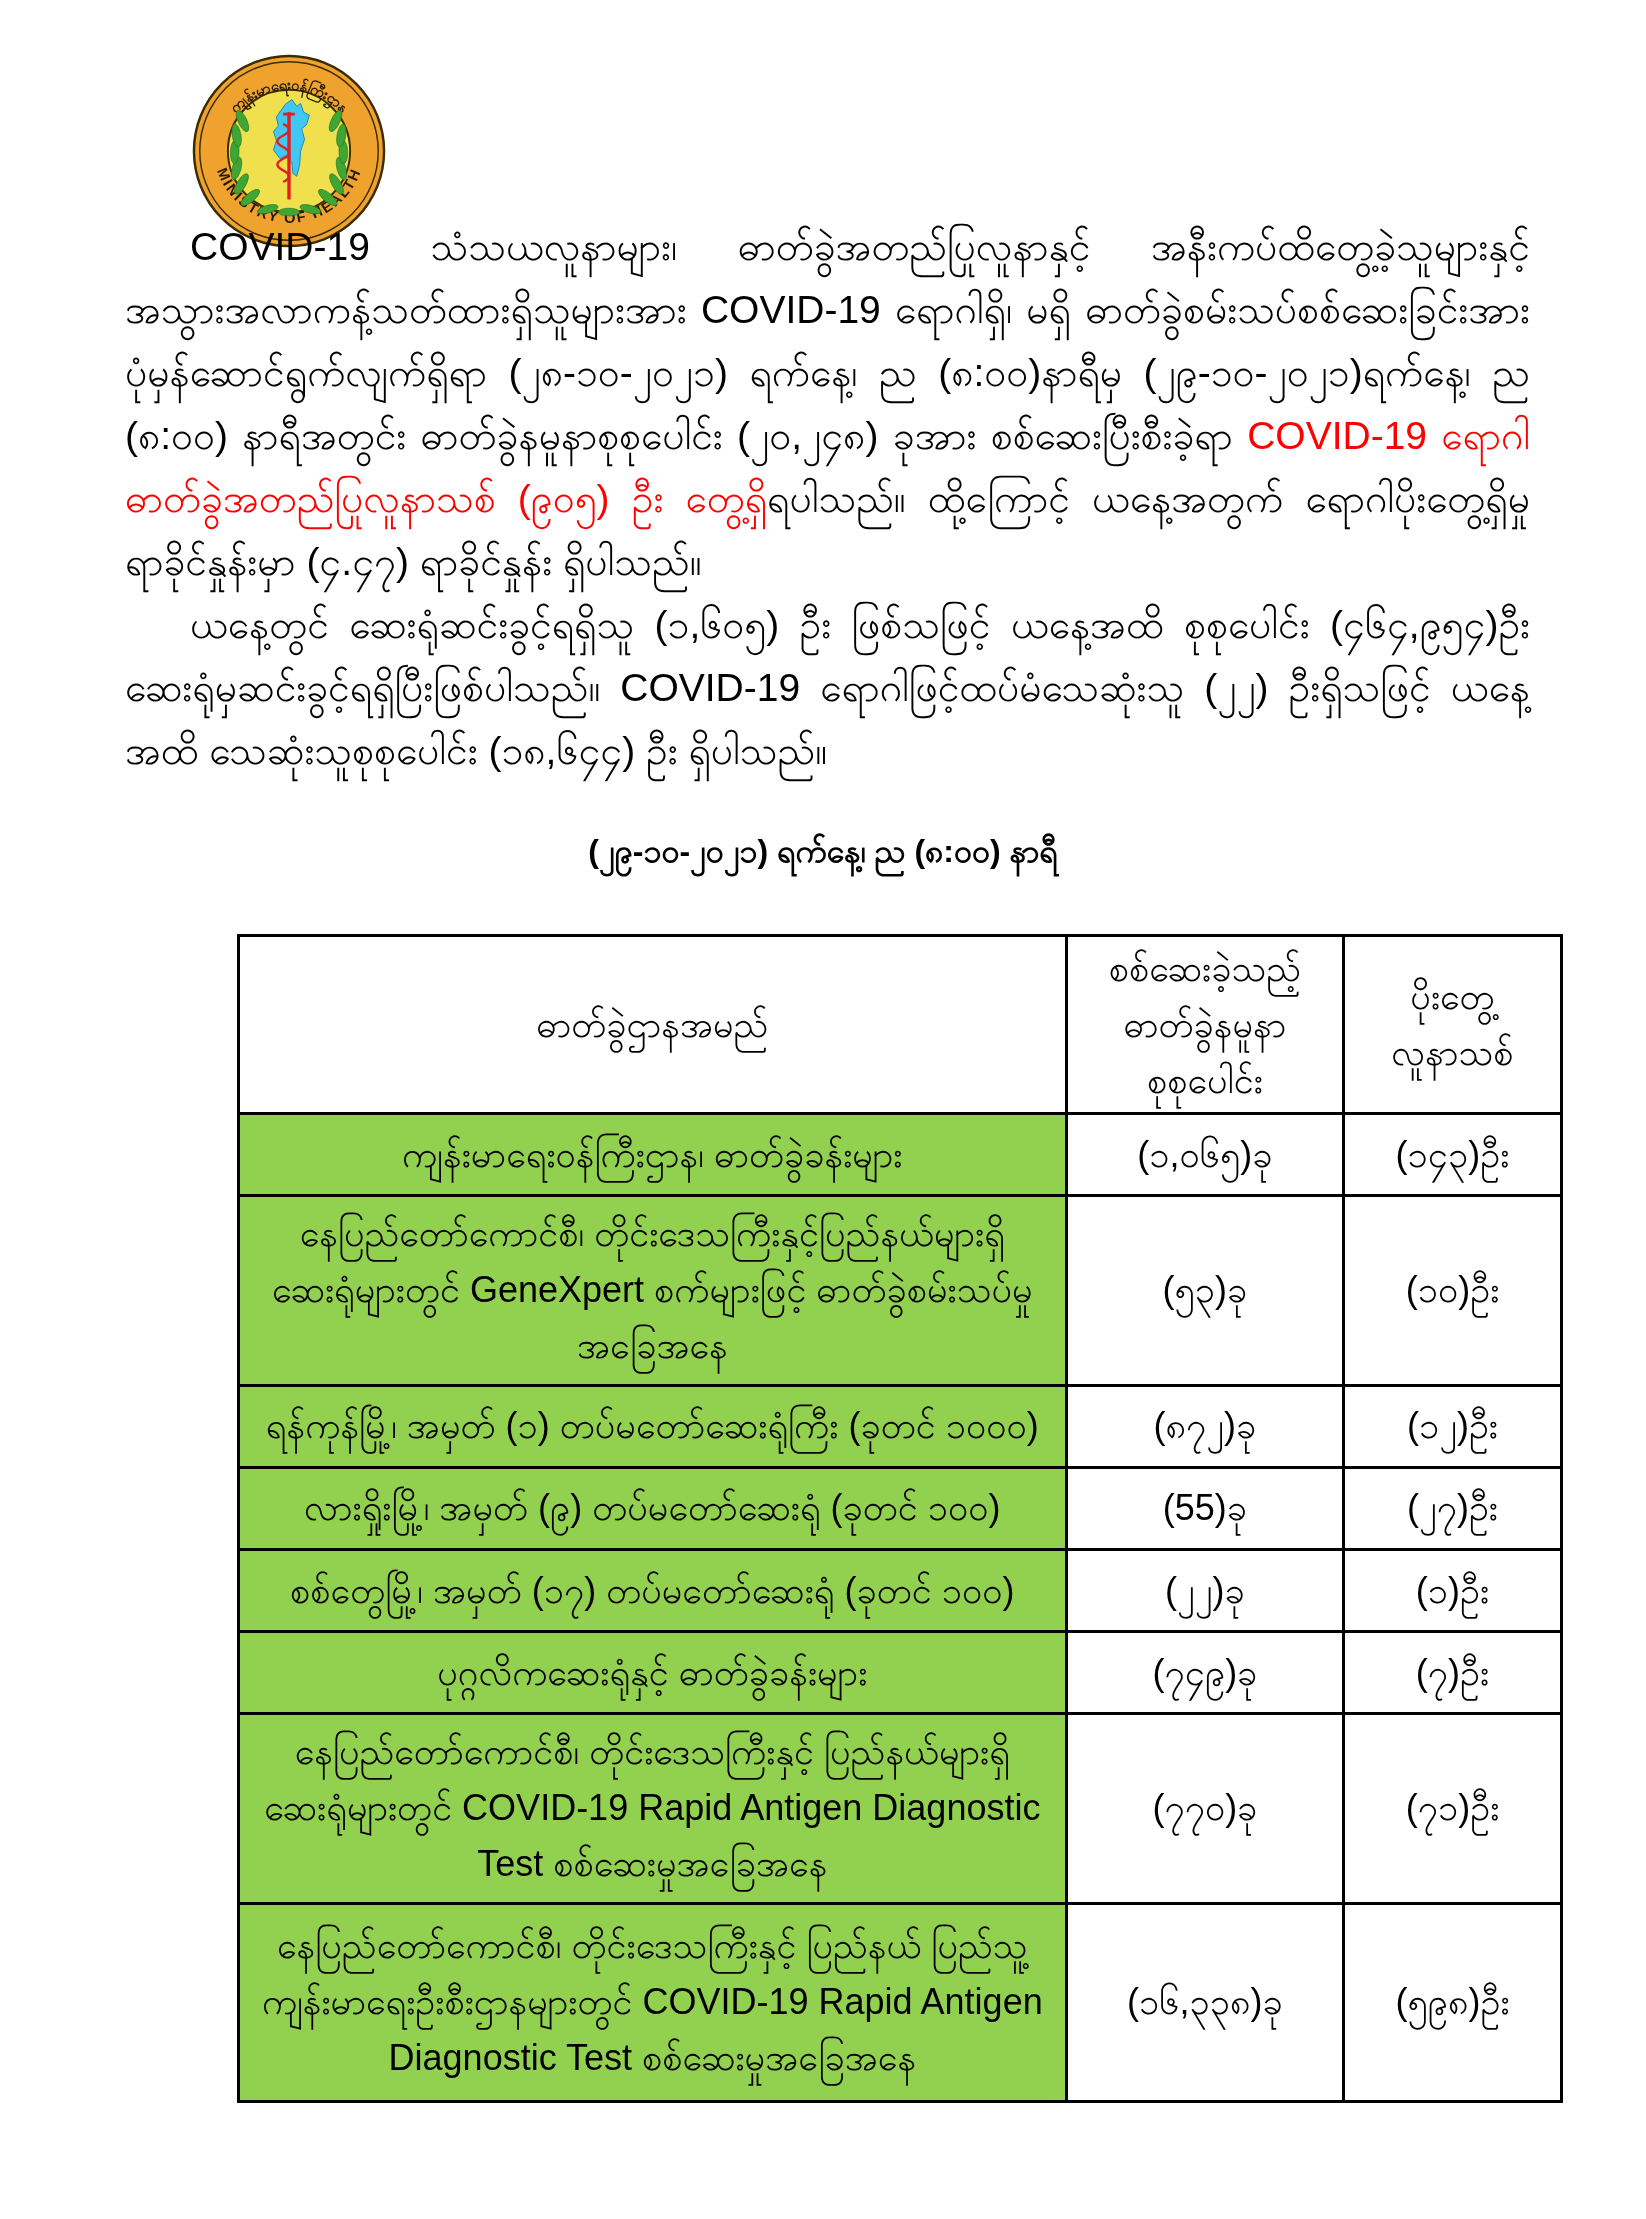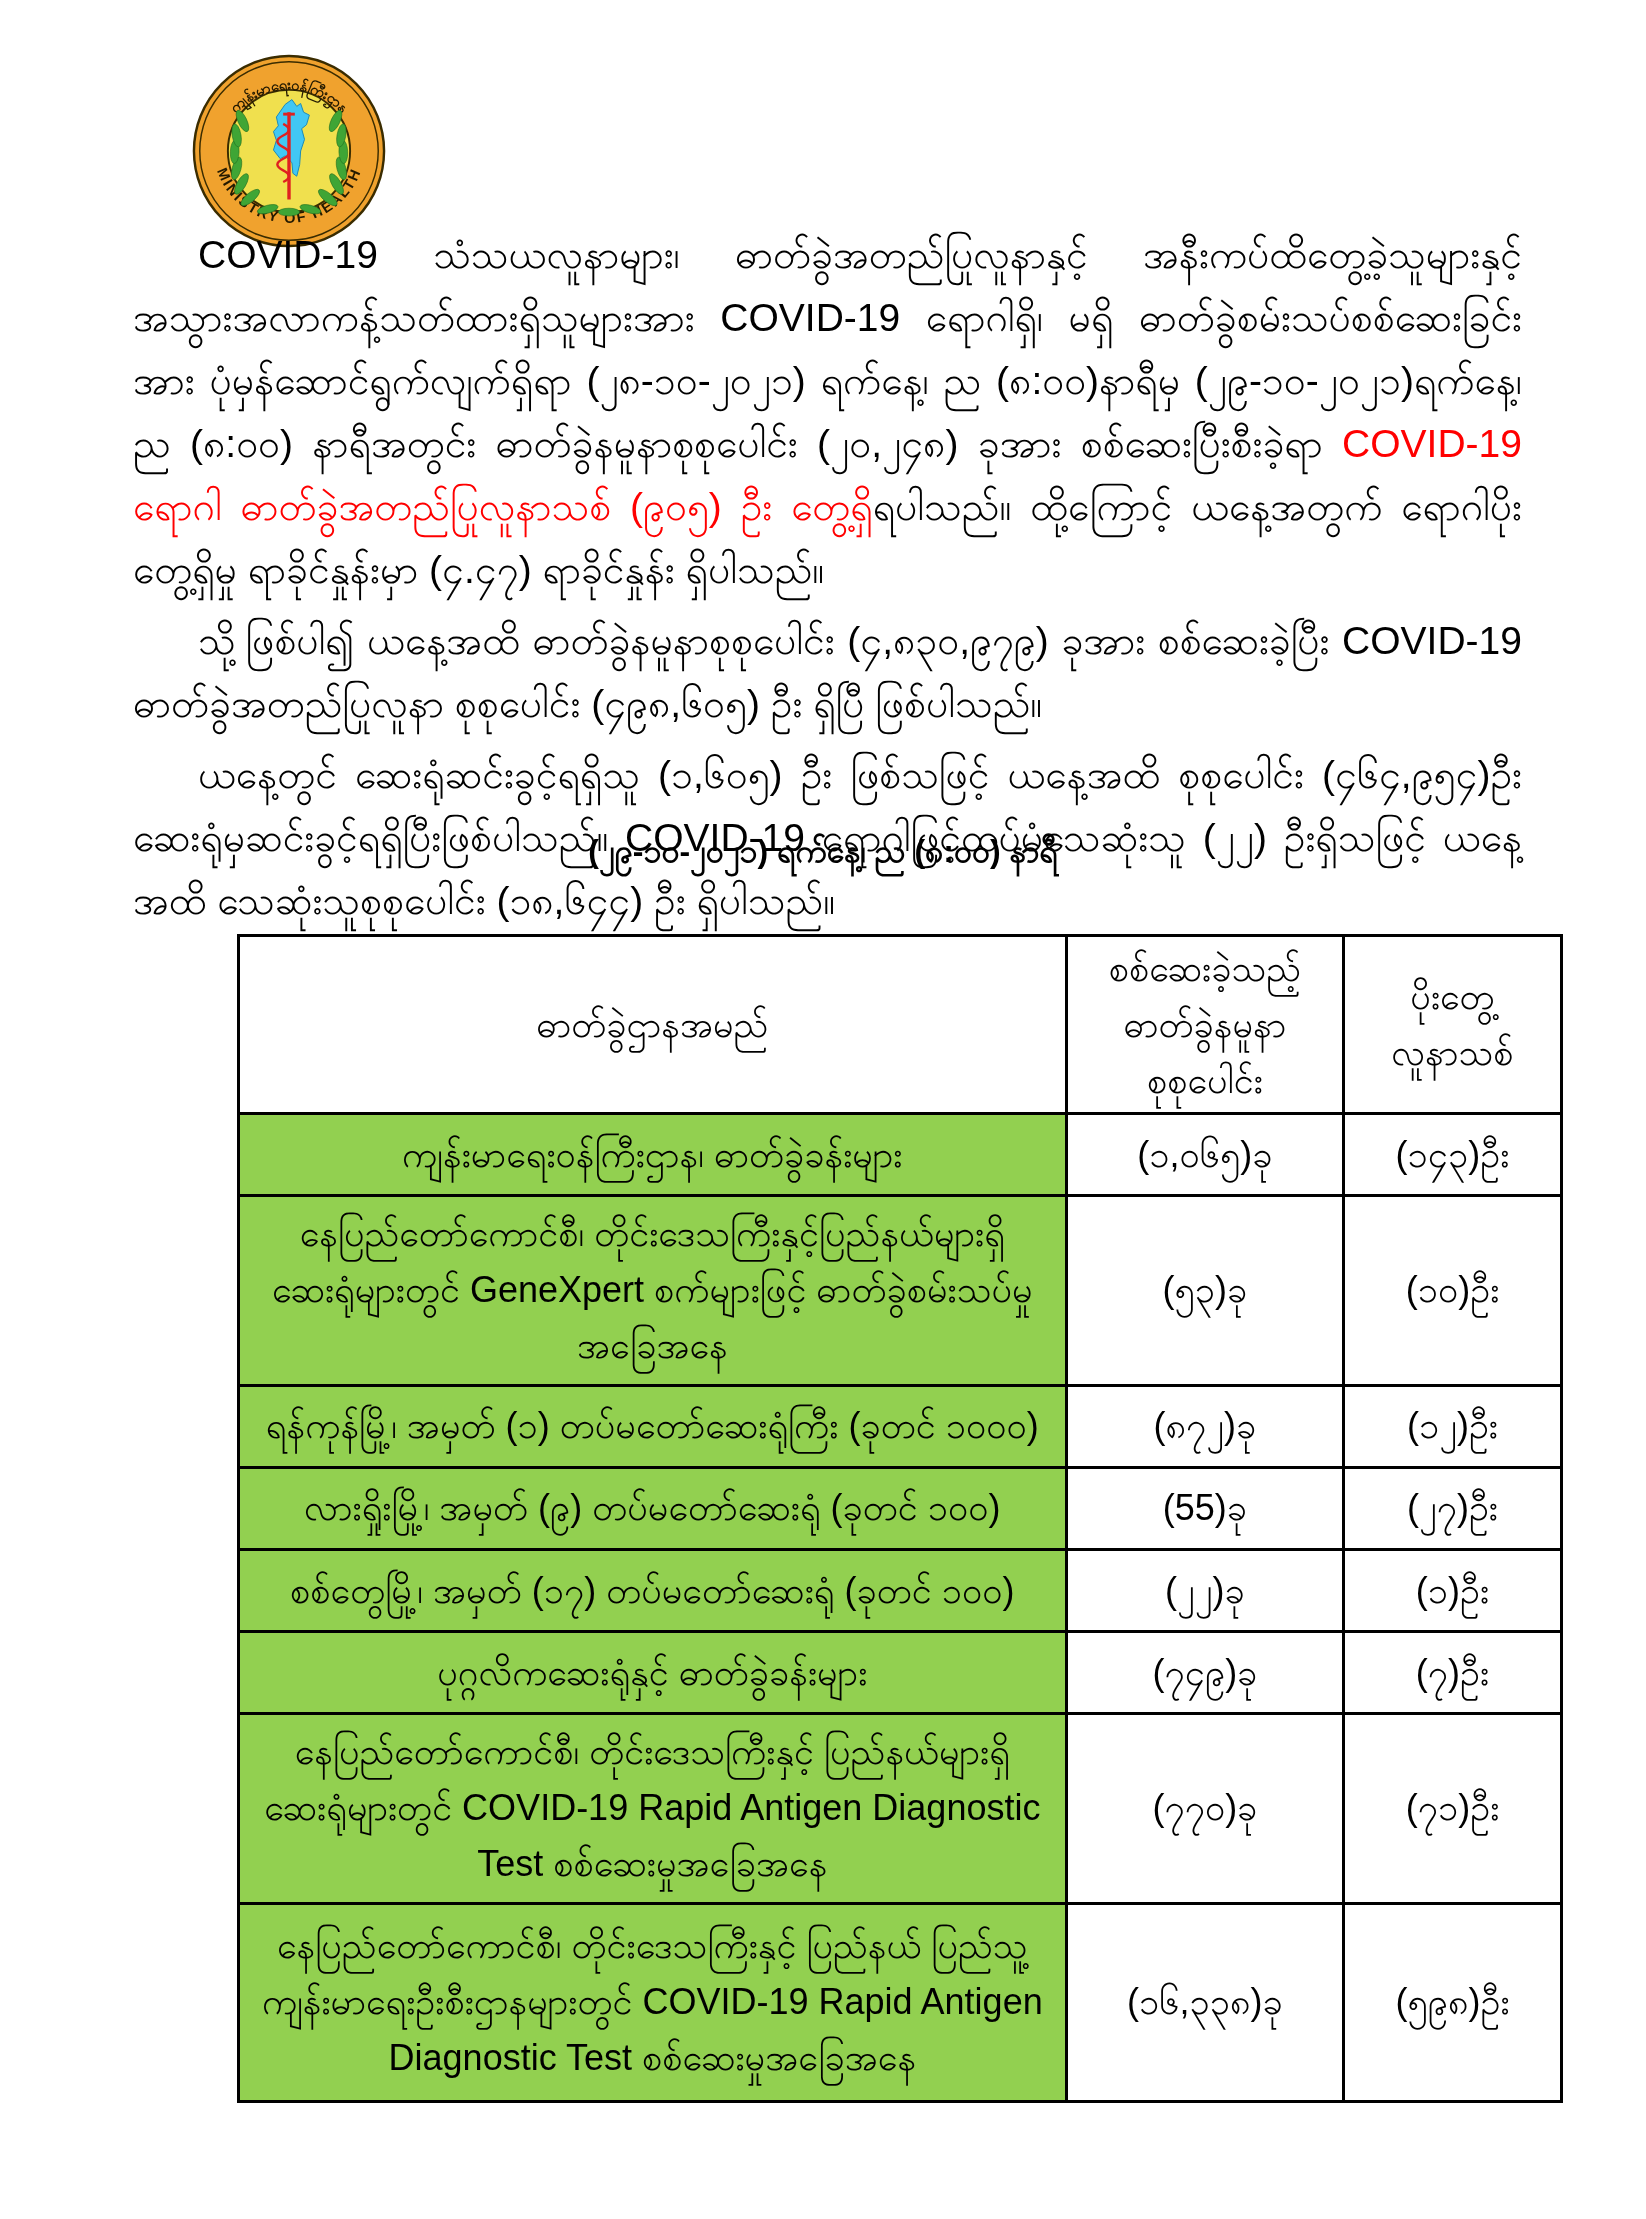--- a/index.html
+++ b/index.html
@@ -26,21 +26,21 @@
     font-weight:bold;
     font-size:41px;
     line-height:81px;
   }
   
   .body-block{
     position:absolute;
     left:125px; right:116px; top:215px;
   }
   .para{
-    margin:8px;
+    margin:0;
     font-size:39px;
     line-height:63px;
     text-align:justify;
     text-indent:65px;
   }
   .red{color:#FF0000;}
   
   .table-title{
     position:absolute;
     left:0; right:0; top:830px;
@@ -123,21 +123,20 @@
         <line x1="100" y1="60" x2="100" y2="150" stroke-width="3.5"></line>
         <line x1="94" y1="62" x2="106" y2="62" stroke-width="3"></line>
         <path d="M 94,72 q 12,6 0,12 q -12,6 0,12 q 12,6 0,12 q -12,6 0,12 q 12,6 0,12" stroke-width="2.5"></path>
       </g>
     </svg>
   </div>
 
 
   <div class="body-block">
       <p class="para"><span>COVID-19 သံသယလူနာများ၊ ဓာတ်ခွဲအတည်ပြုလူနာနှင့် အနီးကပ်ထိတွေ့ခဲ့သူများနှင့် အသွားအလာကန့်သတ်ထားရှိသူများအား COVID-19 ရောဂါရှိ၊ မရှိ ဓာတ်ခွဲစမ်းသပ်စစ်ဆေးခြင်းအား ပုံမှန်ဆောင်ရွက်လျက်ရှိရာ (၂၈-၁၀-၂၀၂၁) ရက်နေ့၊ ည (၈:၀၀)နာရီမှ (၂၉-၁၀-၂၀၂၁)ရက်နေ့၊ ည (၈:၀၀) နာရီအတွင်း ဓာတ်ခွဲနမူနာစုစုပေါင်း (၂၀,၂၄၈) ခုအား စစ်ဆေးပြီးစီးခဲ့ရာ </span><span class="red">COVID-19 ရောဂါ ဓာတ်ခွဲအတည်ပြုလူနာသစ် (၉၀၅) ဦး တွေ့ရှိ</span><span>ရပါသည်။ ထို့ကြောင့် ယနေ့အတွက် ရောဂါပိုးတွေ့ရှိမှု ရာခိုင်နှုန်းမှာ (၄.၄၇) ရာခိုင်နှုန်း ရှိပါသည်။</span></p>
-      <p class="para"><span>သို့ဖြစ်ပါ၍ ယနေ့အထိ ဓာတ်ခွဲနမူနာစုစုပေါင်း (၄,၈၃၀,၉၇၉) ခုအား စစ်ဆေးခဲ့ပြီး COVID-19 ဓာတ်ခွဲအတည်ပြုလူနာ စုစုပေါင်း (၄၉၈,၆၀၅) ဦး ရှိပြီ ဖြစ်ပါသည်။</span></p>
       <p class="para"><span>ယနေ့တွင် ဆေးရုံဆင်းခွင့်ရရှိသူ (၁,၆၀၅) ဦး ဖြစ်သဖြင့် ယနေ့အထိ စုစုပေါင်း (၄၆၄,၉၅၄)ဦး ဆေးရုံမှဆင်းခွင့်ရရှိပြီးဖြစ်ပါသည်။ COVID-19 ရောဂါဖြင့်ထပ်မံသေဆုံးသူ (၂၂) ဦးရှိသဖြင့် ယနေ့ အထိ သေဆုံးသူစုစုပေါင်း (၁၈,၆၄၄) ဦး ရှိပါသည်။</span></p>
     </div>
 
   <div class="table-title">(၂၉-၁၀-၂၀၂၁) ရက်နေ့၊ ည (၈:၀၀) နာရီ</div>
 
   <table class="lab">
     <thead>
       <tr>
         <th class="col-name">ဓာတ်ခွဲဌာနအမည်</th>
         <th class="col-samples">စစ်ဆေးခဲ့သည့်

